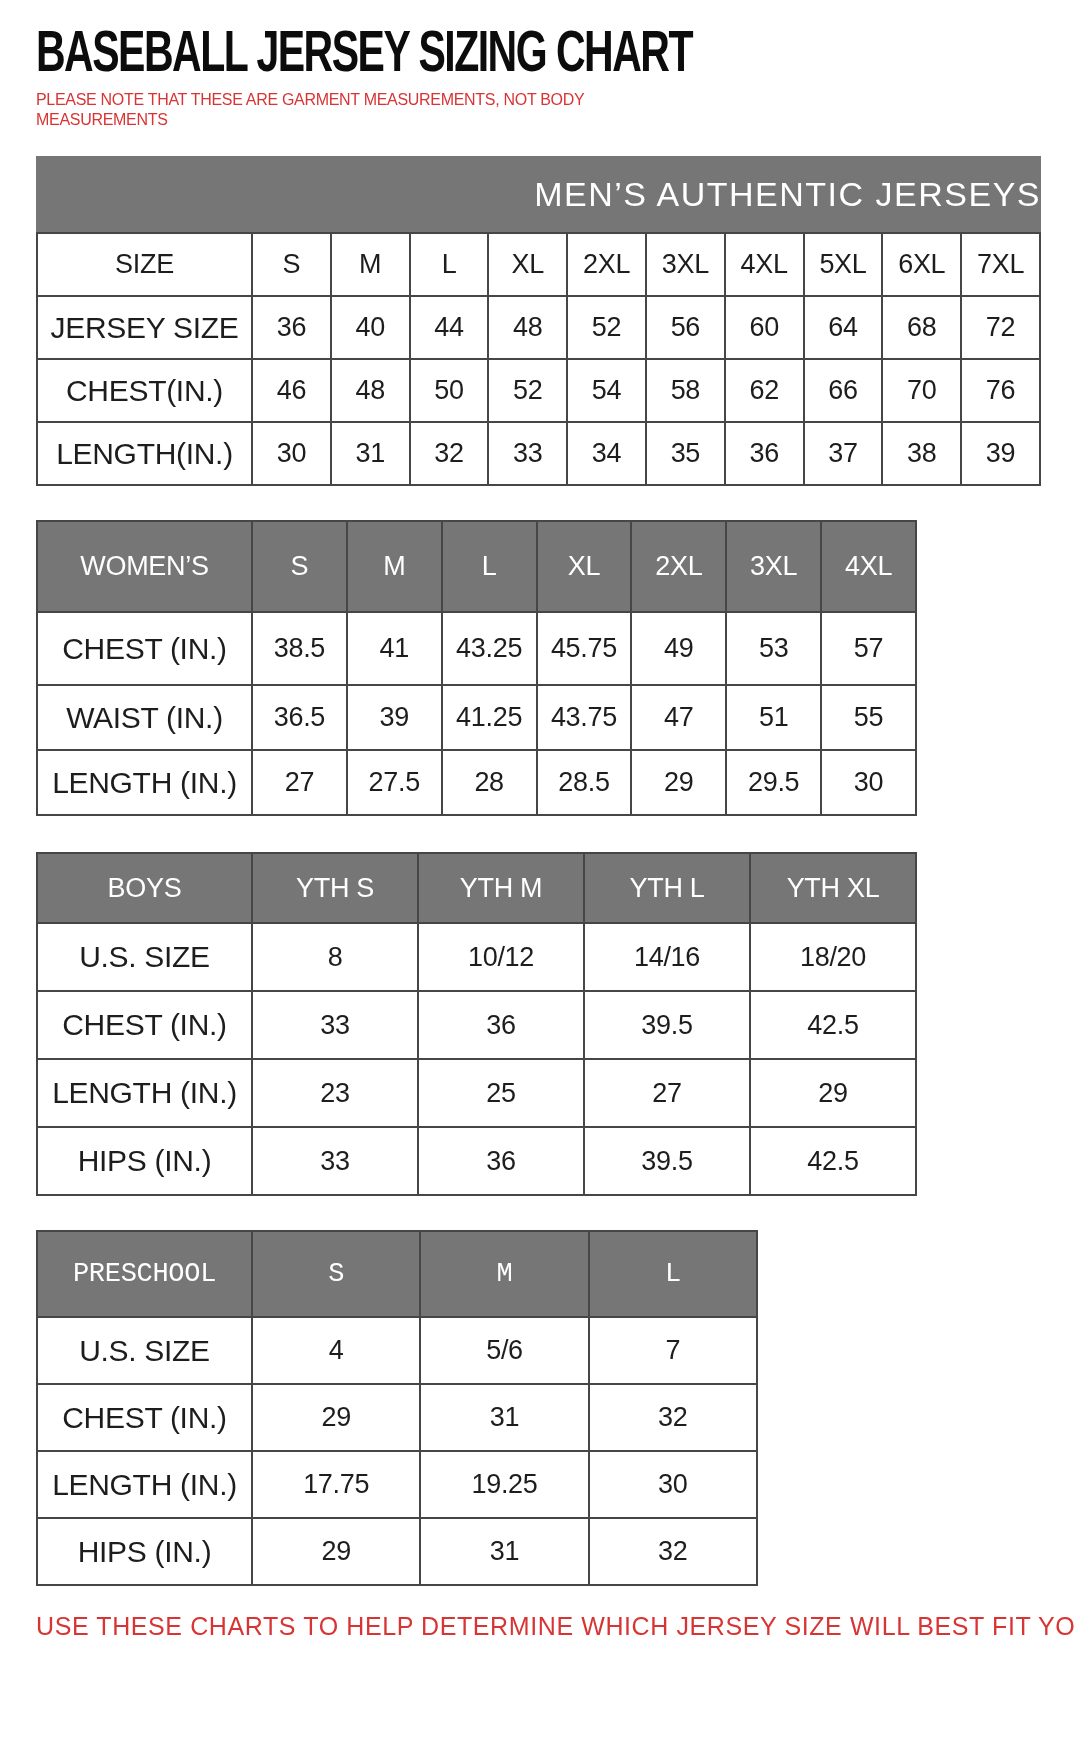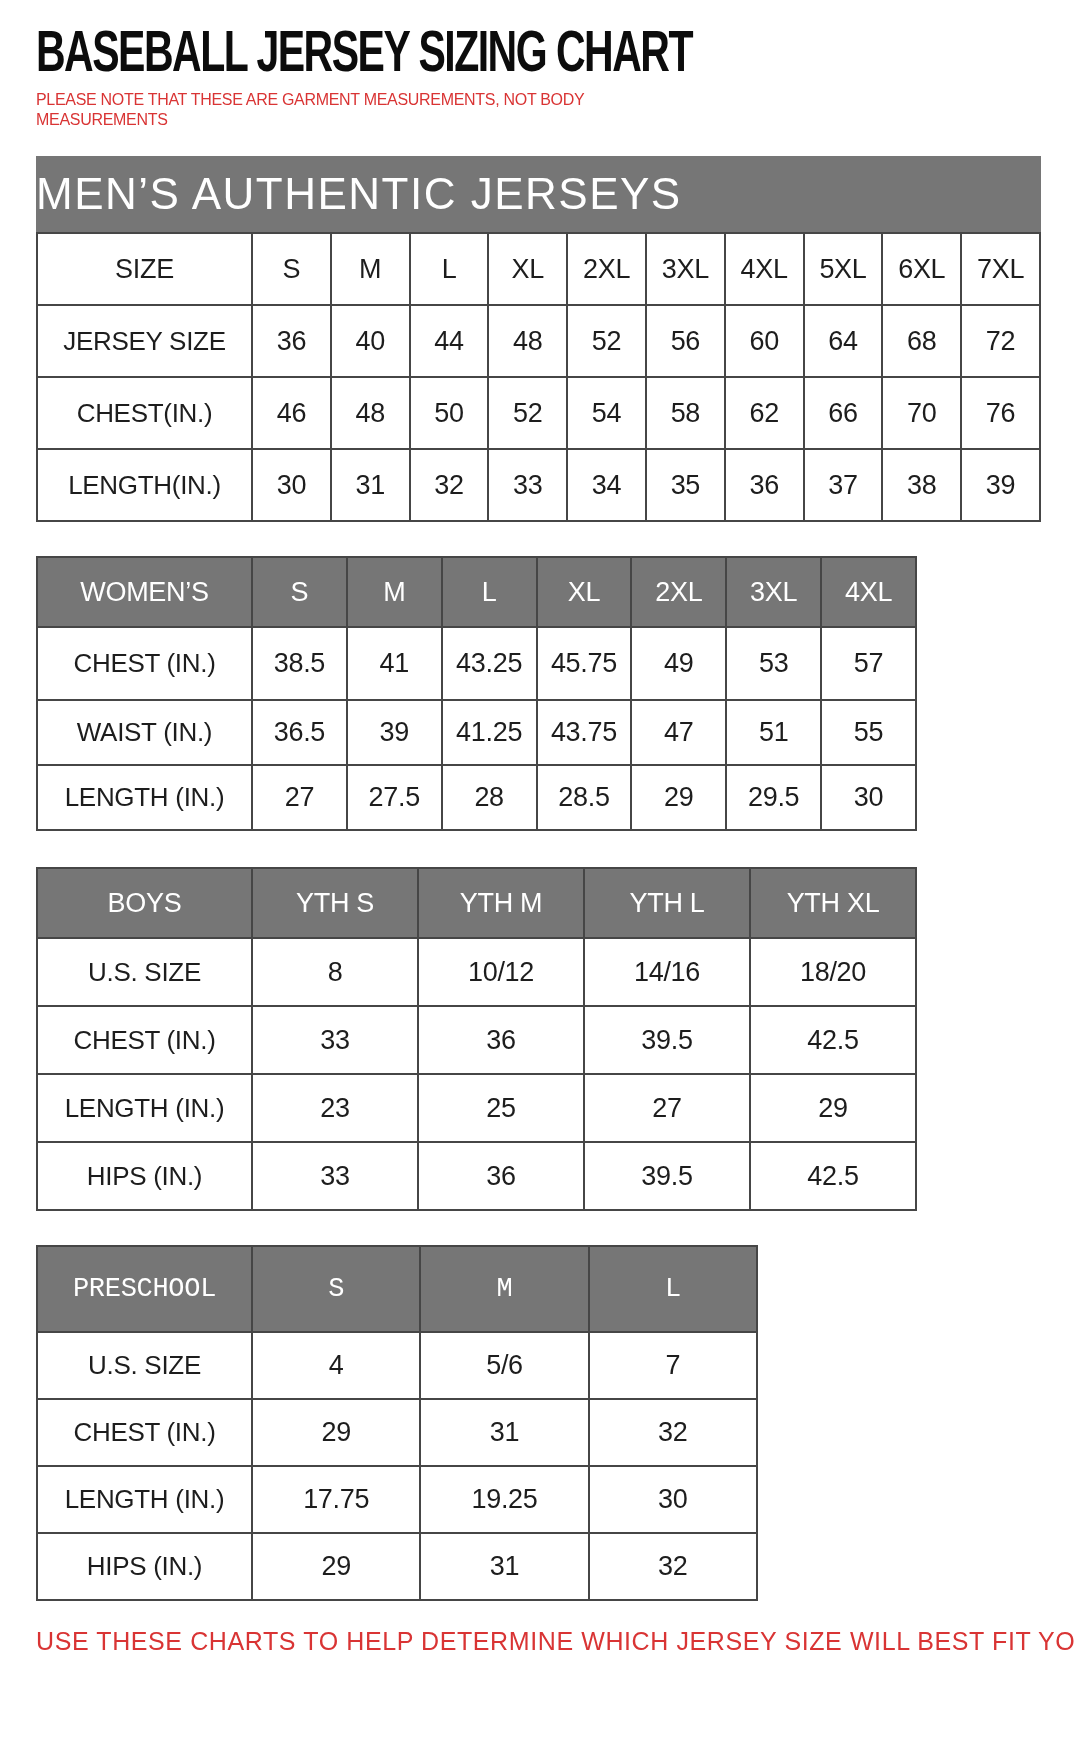--- a/index.html
+++ b/index.html
@@ -37,23 +37,23 @@
     white-space:pre-line;
     letter-spacing:-0.3px;
   }
 
   .banner{
     width:1005px;
     height:76px;
     line-height:76px;
     background:var(--gray);
     color:#ffffff;
-    font-size:44px;
+    font-size:34px;
     letter-spacing:1.5px;
-    text-align:left;
+    text-align:right;
   }
 
   table.tbl{
     border-collapse:collapse;
     table-layout:fixed;
     background:#ffffff;
   }
   table.tbl th,table.tbl td{
     border:2px solid var(--border);
     text-align:center;
@@ -62,33 +62,33 @@
     font-size:27px;
     letter-spacing:-0.3px;
     padding:0 4px;
     color:var(--ink);
   }
   table.tbl thead th{
     background:var(--gray);
     color:#ffffff;
   }
   table.tbl tbody th{       
-    font-size:26px;
+    font-size:30px;
     white-space:pre-line;
     padding:0 0;
   }
   table.tbl th:first-child{width:205px;}
 
   
   #mens{width:1005px;margin:0 0 34px 0;}
-  #mens tr{height:72px;}
+  #mens tr{height:63px;}
   #mens thead th{background:#ffffff;color:var(--ink);}
 
   #womens{width:881px;margin:0 0 36px 0;}
-  #womens thead tr{height:70px;}
+  #womens thead tr{height:91px;}
   #womens tbody tr{height:65px;}
   #womens tbody tr:first-child{height:73px;}
 
   #boys{width:881px;margin:0 0 34px 0;border-radius:14px;}
   #boys thead tr{height:70px;}
   #boys tbody tr{height:68px;}
 
   #preschool{width:722px;margin:0 0 26px 0;}
   #preschool thead tr{height:86px;font-family:Liberation Mono, monospace;}
   #preschool tbody tr{height:67px;}

